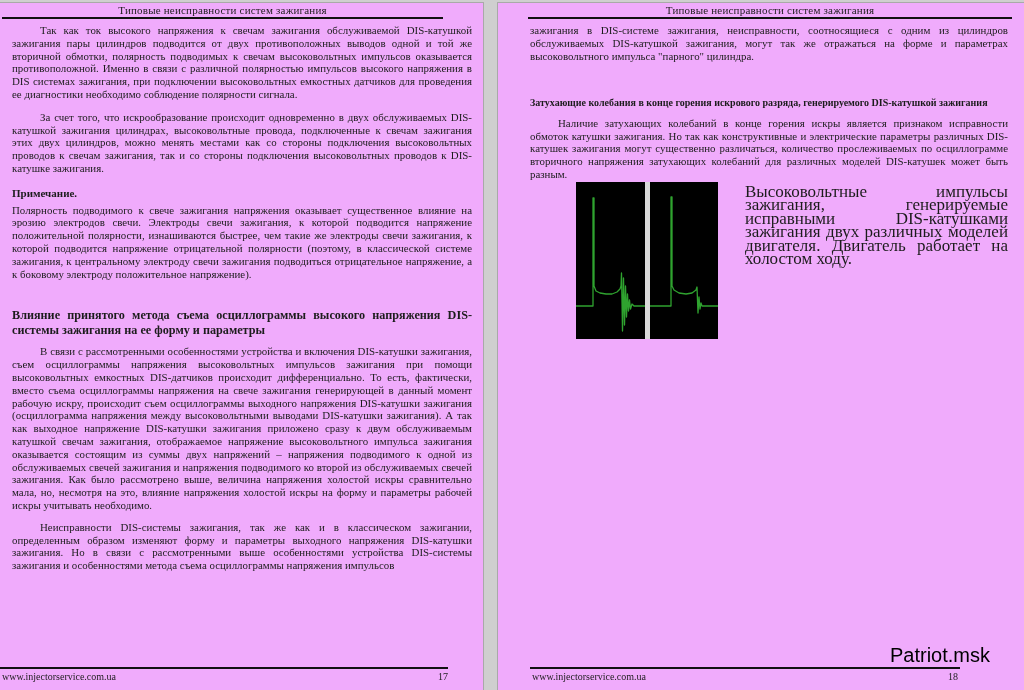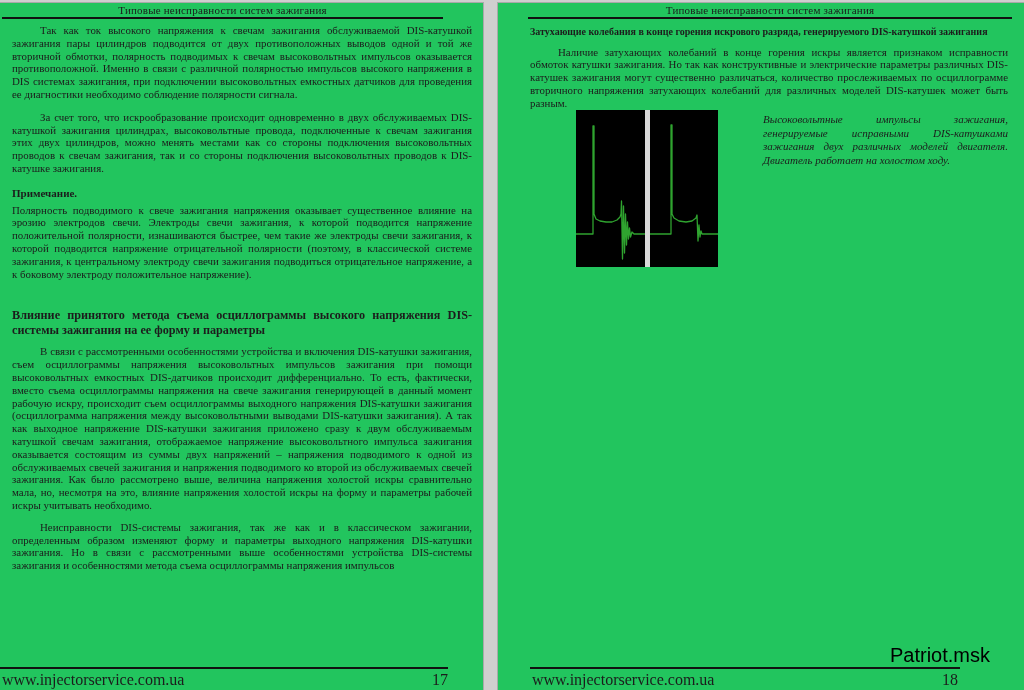--- a/index.html
+++ b/index.html
@@ -1,19 +1,19 @@
 <!DOCTYPE html>
 <html><head>
 <meta charset="utf-8">
 <style>
   * { margin:0; padding:0; box-sizing:border-box; }
   html,body { width:1024px; height:690px; overflow:hidden; }
   body { background:#cfcfcf; font-family:"Liberation Serif","DejaVu Serif",serif; color:#1c1c1c; }
   .spread { position:relative; width:1024px; height:690px; }
-  .page { position:absolute; top:3px; bottom:0; background:#22c55e; box-shadow:0 0 0 1px #a9a9a9; }
+  .page { position:absolute; top:3px; bottom:0; background:#f0abfc; box-shadow:0 0 0 1px #a9a9a9; }
   .page-left  { left:0;    width:483px; }
   .page-right { left:498px; width:526px; }
 
   .header-title { position:absolute; top:1px; font-size:11px; text-align:center; letter-spacing:.2px; }
   .header-rule  { position:absolute; top:14px; height:2px; background:#111; }
   .page-left  .header-title { left:2px;  width:441px; }
   .page-left  .header-rule  { left:2px;  width:441px; }
   .page-right .header-title { left:30px; width:484px; }
   .page-right .header-rule  { left:30px; width:484px; }
 
@@ -29,25 +29,25 @@
   .mb-note { margin-bottom:28px; }
   .section-heading { font-size:15px; line-height:18px; font-weight:bold; text-align:justify; margin-bottom:20px; }
   .sub-heading { font-size:12.2px; line-height:15px; font-weight:bold; text-align:justify; margin-bottom:7px; }
   .mb-p3 { margin-bottom:9px; }
 
   .page-right .section-heading { font-size:10px; line-height:15.5px; margin-bottom:6px; }
   .mb-rp1 { margin-bottom:33px; }
 
   .figure-row { display:flex; margin:1px 0 8px 46px; }
   .oscillogram { width:142px; height:157px; background:#d9d9d9; flex:0 0 auto; }
-  .figure-caption { width:265px; margin-left:45px; padding-top:3px;
-      font-size:11px; line-height:13.5px; font-style:italic; text-align:justify; }
+  .figure-caption { width:265px; margin-left:27px; padding-top:3px;
+      font-size:17px; line-height:13.5px; text-align:justify; }
 
   .footer-rule { position:absolute; height:2px; background:#111; }
-  .footer-row  { position:absolute; font-size:16px; }
+  .footer-row  { position:absolute; font-size:10px; }
   .page-left  .footer-rule { top:664px; left:0; width:448px; }
   .page-left  .footer-row  { top:668px; left:2px; width:446px; }
   .page-right .footer-rule { top:664px; left:32px; width:430px; }
   .page-right .footer-row  { top:668px; left:34px; width:426px; }
   .footer-url { float:left; }
   .footer-num { float:right; }
 
   .watermark { position:absolute; top:641px; right:34px; font-family:"Liberation Sans","DejaVu Sans",sans-serif;
       font-size:20px; color:#000; }
 </style>
@@ -75,20 +75,21 @@
       <span class="footer-url">www.injectorservice.com.ua</span>
       <span class="footer-num">17</span>
     </div>
   </div>
 
   <div class="page page-right">
     <div class="header-title">Типовые неисправности систем зажигания</div>
     <div class="header-rule"></div>
 
     <div class="col">
+      <p class="para mb-rp1">зажигания в DIS-системе зажигания, неисправности, соотносящиеся с одним из цилиндров обслуживаемых DIS-катушкой зажигания, могут так же отражаться на форме и параметрах высоковольтного импульса "парного" цилиндра.</p>
       <div class="section-heading">Затухающие колебания в конце горения искрового разряда, генерируемого DIS-катушкой зажигания</div>
       <p class="para indent">Наличие затухающих колебаний в конце горения искры является признаком исправности обмоток катушки зажигания. Но так как конструктивные и электрические параметры различных DIS-катушек зажигания могут существенно различаться, количество прослеживаемых по осциллограмме вторичного напряжения затухающих колебаний для различных моделей DIS-катушек может быть разным.</p>
 
       <div class="figure-row">
         <svg class="oscillogram" viewBox="0 0 142 157" xmlns="http://www.w3.org/2000/svg" preserveAspectRatio="none">
           <rect x="0" y="0" width="69" height="157" fill="#000000"></rect>
           <rect x="74" y="0" width="68" height="157" fill="#000000"></rect>
           <polyline fill="none" stroke-width="1.3" stroke-linejoin="round" points="0,124 17,124 17,16 18,16 18,104 20,109 24,111 30,112 36,112 41,110 44,107 45,104 45.5,91 46.5,149 47.5,96 48.5,143 49.5,104 50.5,135 51.5,112 52.5,129 53.5,118 54.5,127 56,122 58,124 69,124" stroke="#2fa32f"></polyline>
           <polyline fill="none" stroke-width="1.3" stroke-linejoin="round" points="74,124 95,124 95,15 96,15 96,104 98,108 103,111 110,112 116,111 120,108 121,105 122,131 123,115 124,127 125,121 126,124 142,124" stroke="#2fa32f"></polyline>
         </svg>

